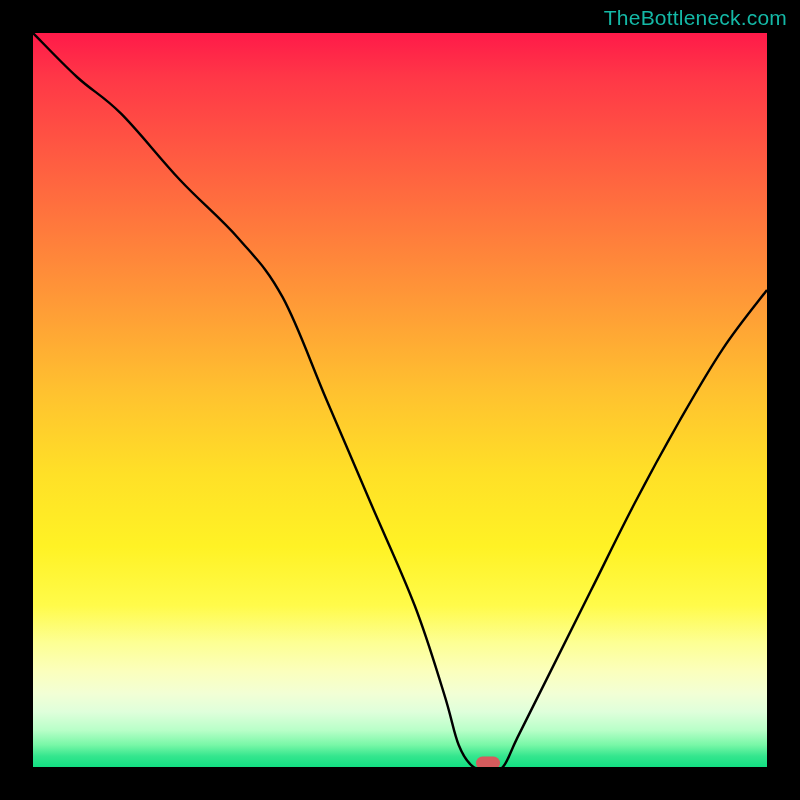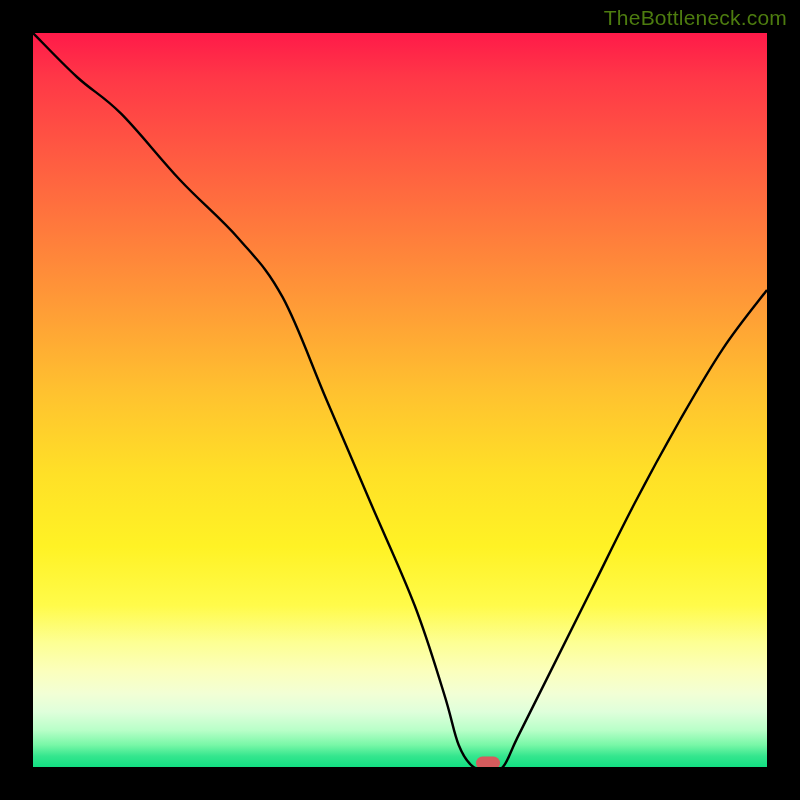--- a/index.html
+++ b/index.html
@@ -68,21 +68,21 @@
     background: #d55b5d;
     transform: translate(-50%, -50%);
   }
   .watermark {
     position: absolute;
     top: 6px;
     right: 13px;
     font-family: Arial, Helvetica, sans-serif;
     font-size: 21px;
     font-weight: 500;
-    color: #4d7c0f;
+    color: #14b8a6;
     letter-spacing: 0.2px;
   }
 </style>
 </head>
 <body>
 
 <div class="frame">
   <div class="watermark">TheBottleneck.com</div>
 
   <div class="plot">

